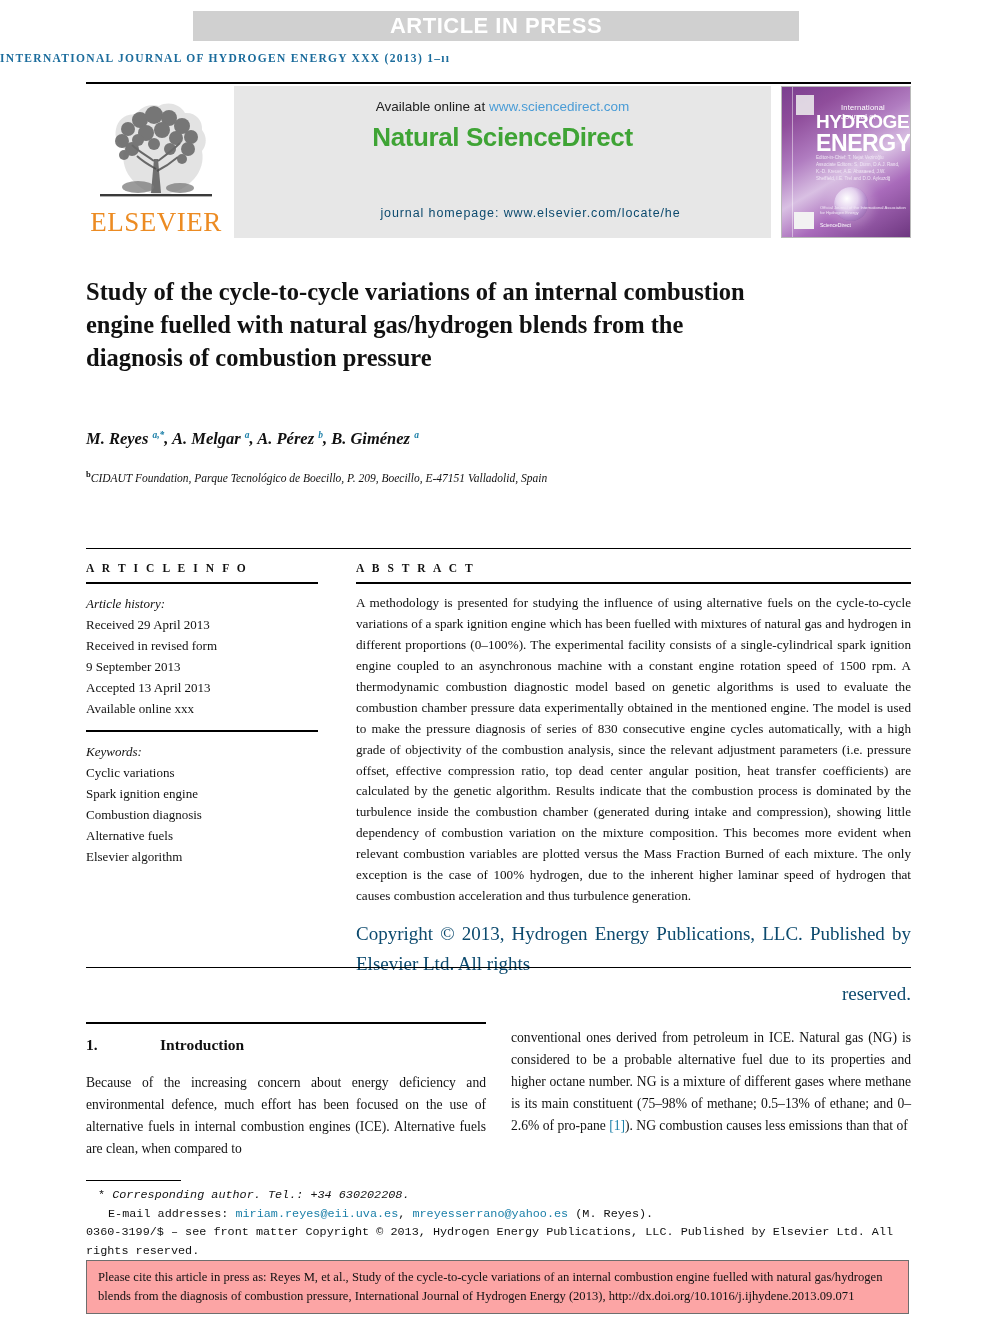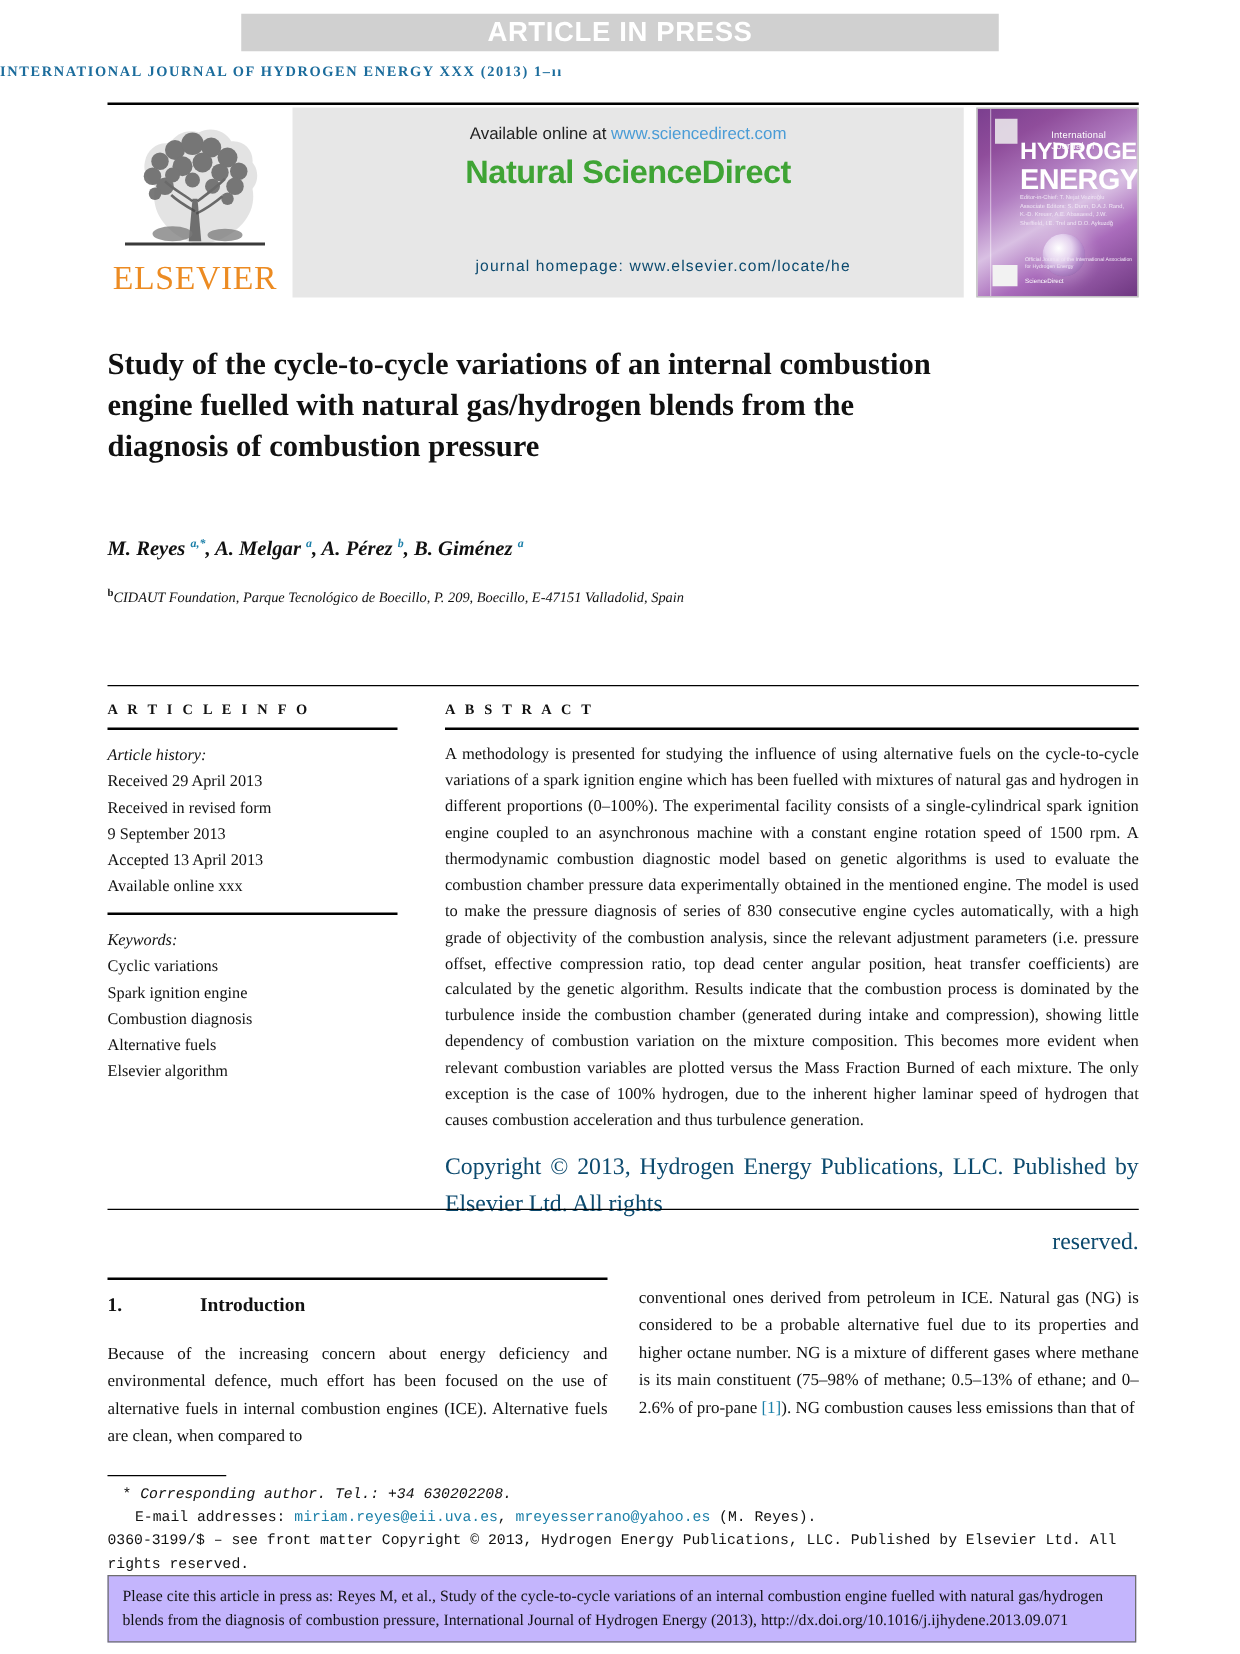--- a/index.html
+++ b/index.html
@@ -343,21 +343,21 @@
   .mail-link { color: #1b7fa8; }
   .doi-link { color: #1b7fa8; }
 
   
   .cite-box {
     position: absolute;
     left: 86px;
     top: 1260px;
     width: 823px;
     min-height: 54px;
-    background: #c4b5fd;
+    background: #fca5a5;
     border: 1.2px solid #6e6e6e;
     box-sizing: border-box;
     padding: 7px 11px 8px 11px;
     font-family: "Liberation Serif", serif;
     font-size: 12.6px;
     line-height: 1.48;
     color: #111;
   }
 </style>
 </head>

